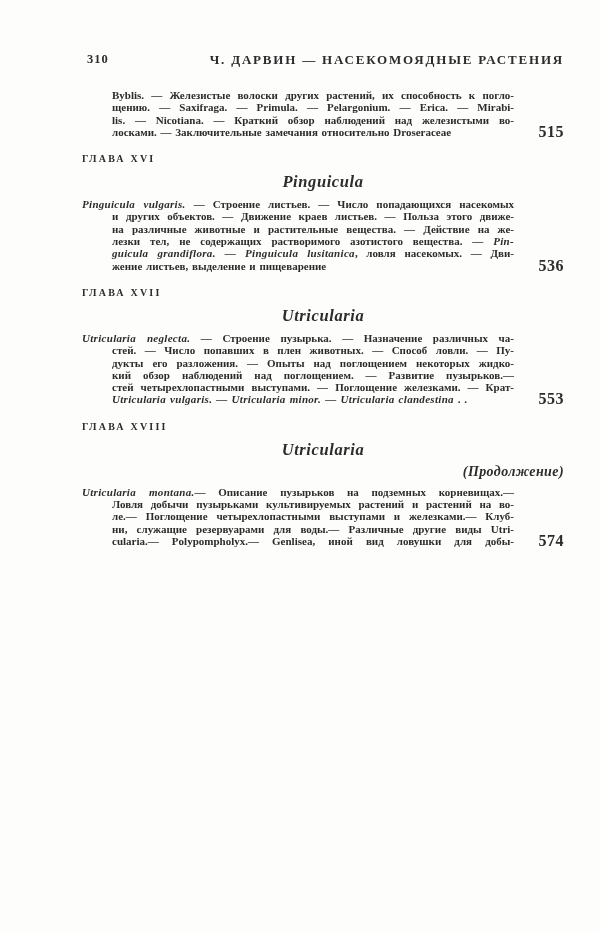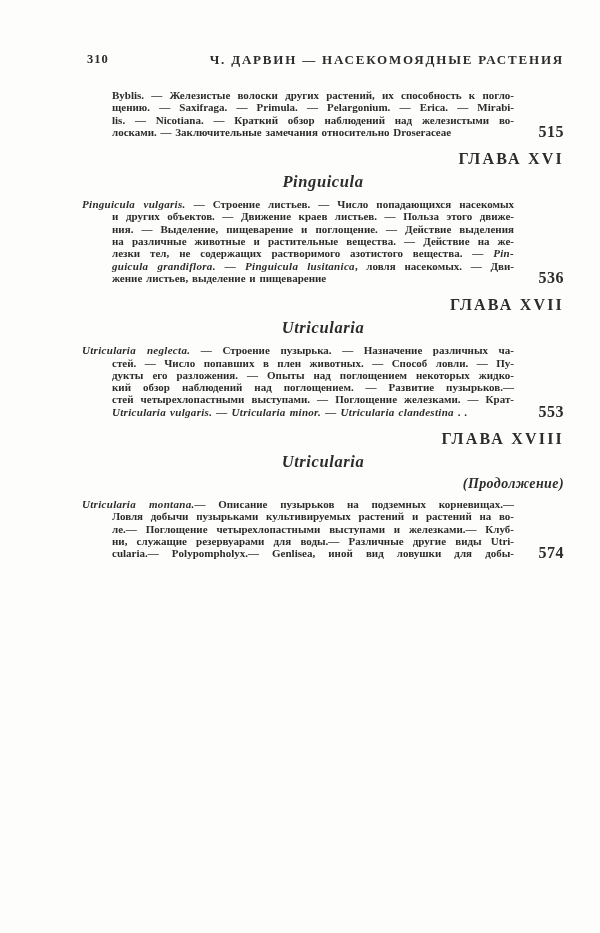--- a/index.html
+++ b/index.html
@@ -39,22 +39,22 @@
     letter-spacing:1.8px;
     white-space:nowrap;
   }
   
   .toc{
     margin-left:58px;
     width:482px;
     margin-top:23px;
   }
   .chapter-heading{
-    text-align:right;
-    font-size:16px;font-weight:700;
+    text-align:left;
+    font-size:10px;font-weight:700;
     letter-spacing:2.2px;
     margin-top:14px;
     line-height:14px;
     white-space:nowrap;
   }
   .chapter-subtitle{
     text-align:center;
     font-size:16.5px;font-weight:700;font-style:italic;
     margin-top:6px;
     line-height:19px;
@@ -112,21 +112,20 @@
           <div class="line last"><span>лосками. — Заключительные замечания относительно Droseraceae</span></div>
         </div>
         <div class="page-ref">515</div>
       </div>
       <div class="chapter-heading">ГЛАВА XVI</div>
       <div class="chapter-subtitle">Pinguicula</div>
       <div class="entry">
         <div class="entry-text">
           <div class="line first"><span class="it">Pinguicula vulgaris.</span><span> — Строение листьев. — Число попадающихся насекомых</span></div>
           <div class="line"><span>и других объектов. — Движение краев листьев. — Польза этого движе-</span></div>
-          <div class="line"><span>ния. — Выделение, пищеварение и поглощение. — Действие выделения</span></div>
           <div class="line"><span>на различные животные и растительные вещества. — Действие на же-</span></div>
           <div class="line"><span>лезки тел, не содержащих растворимого азотистого вещества. — </span><span class="it">Pin-</span></div>
           <div class="line"><span class="it">guicula grandiflora. — Pinguicula lusitanica</span><span>, ловля насекомых. — Дви-</span></div>
           <div class="line last"><span>жение листьев, выделение и пищеварение</span></div>
         </div>
         <div class="page-ref">536</div>
       </div>
       <div class="chapter-heading">ГЛАВА XVII</div>
       <div class="chapter-subtitle">Utricularia</div>
       <div class="entry">

